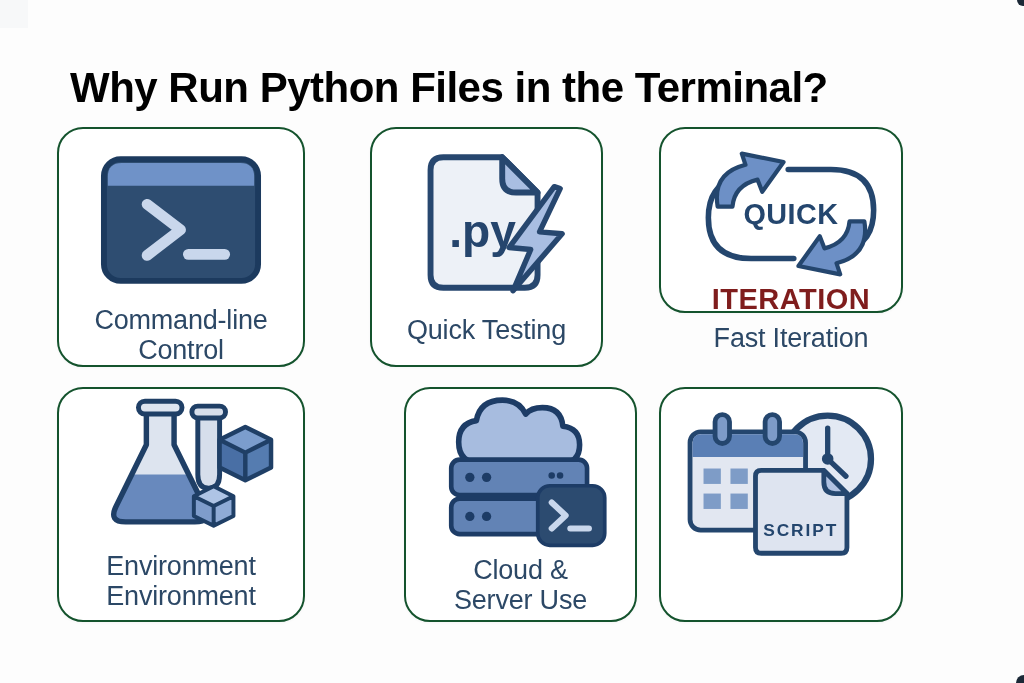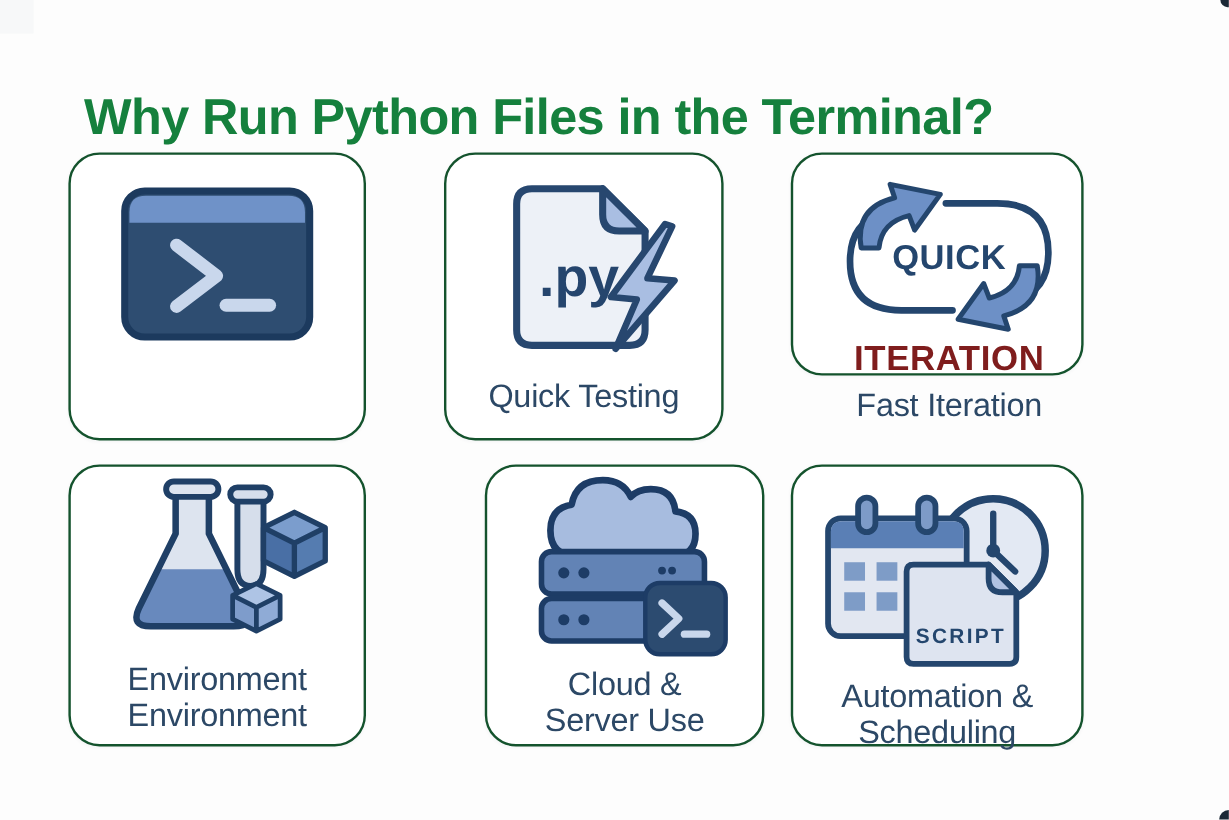--- a/index.html
+++ b/index.html
@@ -2,22 +2,22 @@
 <html><head>
 <meta charset="utf-8">
 <style>
   html,body{margin:0;padding:0;}
   body{
     width:1024px;height:683px;position:relative;overflow:hidden;
     background:#fdfdfd;
     font-family:"Liberation Sans", sans-serif;
   }
   .page-title{
-    position:absolute;left:70px;top:46px;
-    font-size:42px;font-weight:bold;color:#15803d;
+    position:absolute;left:70px;top:36px;
+    font-size:42px;font-weight:bold;color:#000000;
     letter-spacing:-0.5px;white-space:nowrap;
   }
   .card{
     position:absolute;background:#ffffff;
     border:2px solid #14532d;border-radius:26px;
     box-shadow:0 1px 3px rgba(30,50,80,0.04);
     display:flex;flex-direction:column;align-items:center;
     box-sizing:border-box;
   }
   #card-1{left:57px;top:127px;width:248px;height:240px;padding-top:26px;}
@@ -62,20 +62,24 @@
   <div class="icon-wrap">
     <svg width="162" height="130" viewBox="0 0 165 132">
       <rect x="4" y="4" width="157" height="124" rx="17" fill="#2e4d71" stroke="#1c3a5e" stroke-width="6"></rect>
       <path d="M8 31 V22 Q8 8 22 8 H143 Q157 8 157 22 V31 Z" fill="#6f92c8"></path>
       <g>
         <path d="M48 50 L82 76 L48 102" fill="none" stroke="#c9d7ec" stroke-width="11" stroke-linecap="round" stroke-linejoin="round"></path>
         <line x1="90" y1="101" x2="127" y2="101" stroke="#c9d7ec" stroke-width="11" stroke-linecap="round"></line>
       </g>
     </svg>
   </div>
+  <div class="card-label">
+    <div>Command-line</div>
+    <div>Control</div>
+  </div>
 </div>
 
 <div class="card" id="card-2">
   <div class="icon-wrap">
     <svg width="162" height="148" viewBox="0 0 165 150">
       <path d="M38 8 H98 L134 44 V128 Q134 141 121 141 H38 Q25 141 25 128 V21 Q25 8 38 8 Z" fill="#edf1f7" stroke="#27476f" stroke-width="6" stroke-linejoin="round"></path>
       <path d="M98 8 V30 Q98 44 112 44 H134 Z" fill="#a9bee2" stroke="#27476f" stroke-width="6" stroke-linejoin="round"></path>
       <text x="78" y="99" font-size="47" font-weight="bold" fill="#25456d" text-anchor="middle">.py</text>
       <path d="M151 38 L105 100 L127 102 L109 144 L159 86 L136 84 L157 40 Z" fill="#a9bee2" stroke="#27476f" stroke-width="5.5" stroke-linejoin="round"></path>
     </svg>
@@ -187,21 +191,17 @@
             <rect x="106" y="92" width="14" height="16"></rect>
         </g>
       </g>
       <g>
         <path d="M82 68 H147 L171 92 V148 Q171 154 165 154 H82 Q76 154 76 148 V74 Q76 68 82 68 Z" fill="#dee4f0" stroke="#24466e" stroke-width="5" stroke-linejoin="round"></path>
         <path d="M147 68 V80 Q147 92 159 92 H171 Z" fill="#b0c2e2" stroke="#24466e" stroke-width="5" stroke-linejoin="round"></path>
         <text x="123" y="136" font-size="18" font-weight="bold" fill="#24466e" text-anchor="middle" letter-spacing="2">SCRIPT</text>
       </g>
     </svg>
   </div>
-  <div class="card-label">
-    <div>Automation &amp;</div>
-    <div>Scheduling</div>
-  </div>
 </div>
 
 <div class="corner-artifact corner-tl"></div>
 <div class="corner-artifact corner-tr"></div>
 <div class="corner-artifact corner-br"></div>
 
 </body></html>

